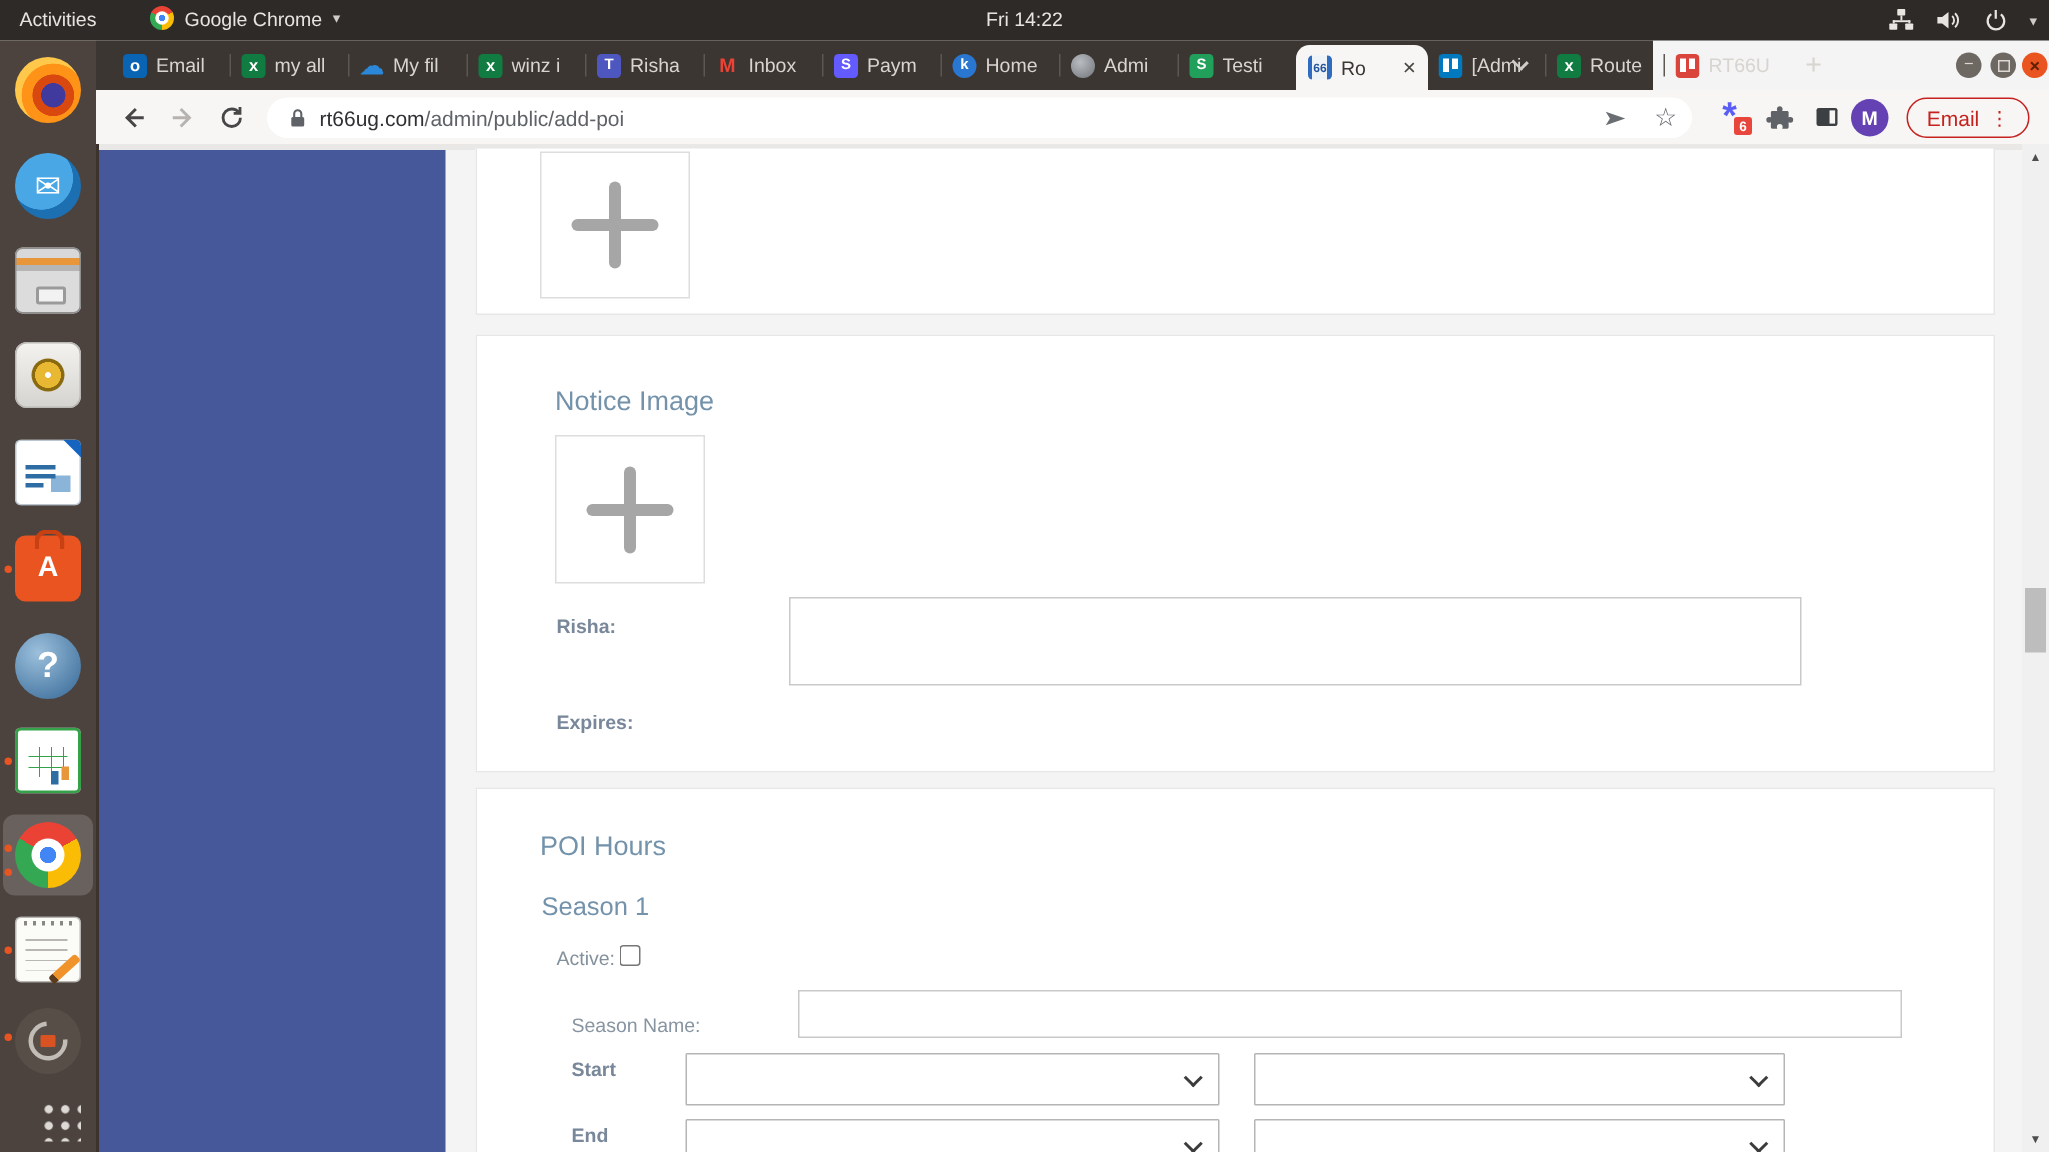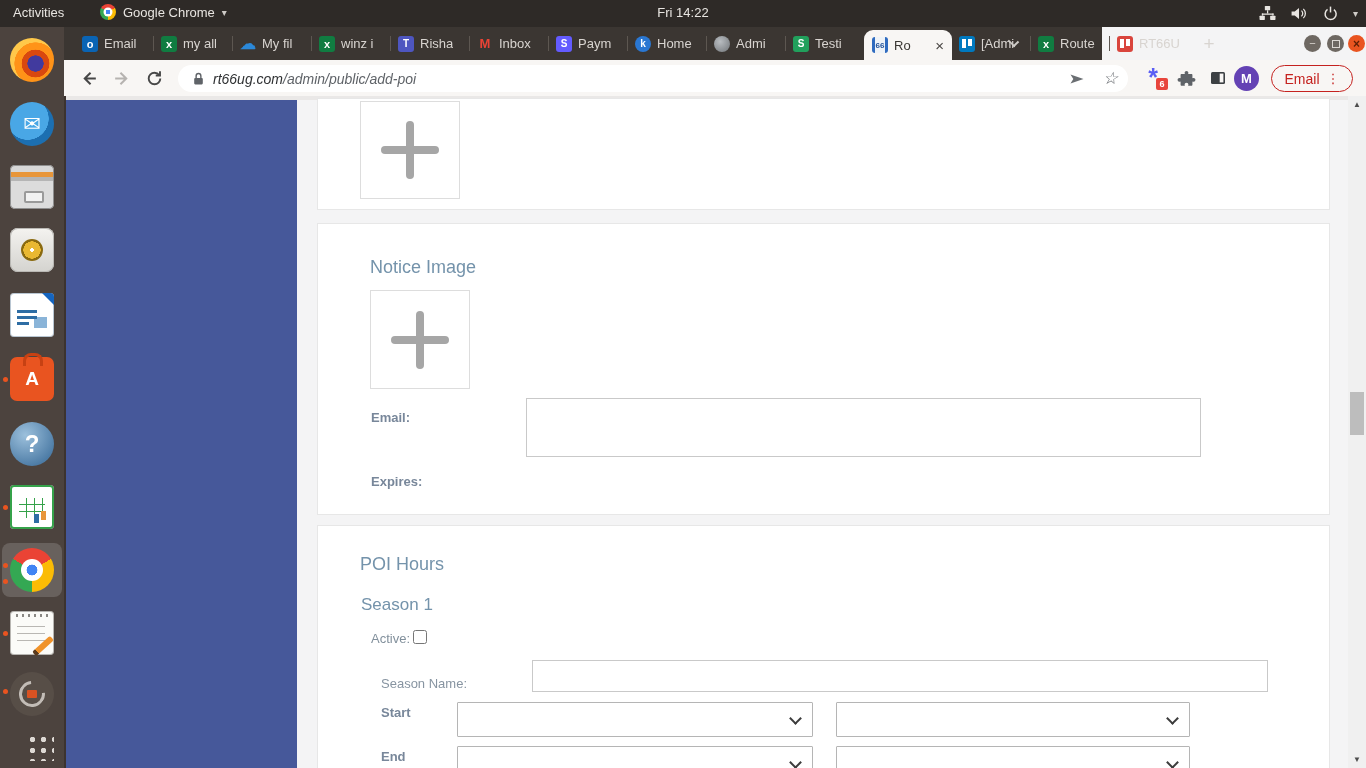--- a/index.html
+++ b/index.html
@@ -104,21 +104,21 @@
   .ti-route66::after{content:"66";color:#24549a;font-size:8px;}
   .ti-trello-b{background:#0079bf;background-image:linear-gradient(#fff,#fff),linear-gradient(#fff,#fff);
       background-size:4px 9px,4px 7px;background-position:3px 3px,9px 3px;background-repeat:no-repeat;}
   .ti-trello-r{background:#d9453d;background-image:linear-gradient(#fff,#fff),linear-gradient(#fff,#fff);
       background-size:4px 9px,4px 7px;background-position:3px 3px,9px 3px;background-repeat:no-repeat;}
 
   
   .toolbar{position:absolute;left:64px;top:60px;width:1302px;height:36px;background:#f8f6f4;border-bottom:1px solid #d9d6d3;}
   .navbtn{position:absolute;top:6px;width:24px;height:24px;display:flex;align-items:center;justify-content:center;cursor:pointer;}
   .omnibox{position:absolute;left:114px;top:5px;width:950px;height:27px;background:#fff;border-radius:14px;
-           display:flex;align-items:center;font-style:italic;}
+           display:flex;align-items:center;}
   .url{font-size:14px;margin-left:8px;color:#2f3133;}
   .url .path{color:#5f6368;}
   .omni-right{position:absolute;right:10px;display:flex;align-items:center;gap:16px;}
   .star{color:#5f6368;font-size:17px;line-height:1;cursor:pointer;}
   .ext-asterisk{position:relative;width:22px;height:22px;color:#5b5ef4;font-size:25px;font-weight:bold;
        display:flex;align-items:center;justify-content:center;cursor:pointer;}
   .ext-badge{position:absolute;right:-4px;bottom:-2px;background:#e8453c;color:#fff;font-size:9px;font-weight:bold;
        width:12px;height:12px;border-radius:2px;display:flex;align-items:center;justify-content:center;}
   .avatar{position:absolute;width:25px;height:25px;border-radius:50%;background:#6442b4;color:#fff;
        font-size:13px;font-weight:bold;display:flex;align-items:center;justify-content:center;cursor:pointer;}
@@ -382,21 +382,21 @@
     <div class="upload-box" style="left:42px;top:2px;height:98px;">
       <span class="plus"></span>
     </div>
   </div>
 
   <div class="card" style="left:317px;top:223px;width:1013px;height:292px;">
     <div class="h-blue" style="position:absolute;left:52px;top:33px;font-size:18px;">Notice Image</div>
     <div class="upload-box" style="left:52px;top:66px;">
       <span class="plus"></span>
     </div>
-    <div class="lbl b" style="position:absolute;left:53px;top:186px;">Email:</div>
+    <div class="lbl b" style="position:absolute;left:53px;top:186px;">Risha:</div>
     <textarea class="txt-area" style="position: absolute; left: 208px; top: 174px; width: 675px; height: 59px;"></textarea>
     <div class="lbl b" style="position:absolute;left:53px;top:250px;text-align:right;">Expires:</div>
   </div>
 
   <div class="card" style="left:317px;top:525px;width:1013px;height:260px;">
     <div class="h-blue" style="position:absolute;left:42px;top:28px;font-size:18px;">POI Hours</div>
     <div class="h-blue" style="position:absolute;left:43px;top:69px;font-size:17px;">Season 1</div>
     <div class="lbl" style="position:absolute;left:53px;top:105px;color:#82909c;">Active:</div>
     <input type="checkbox" class="chk" style="left: 95px; top: 104px;">
     <div class="lbl" style="position:absolute;left:63px;top:150px;color:#8794a1;">Season Name:</div>

